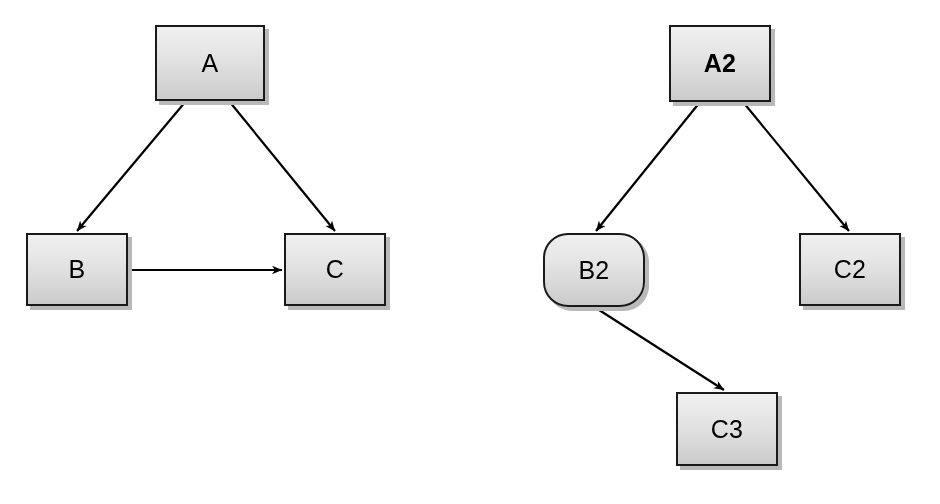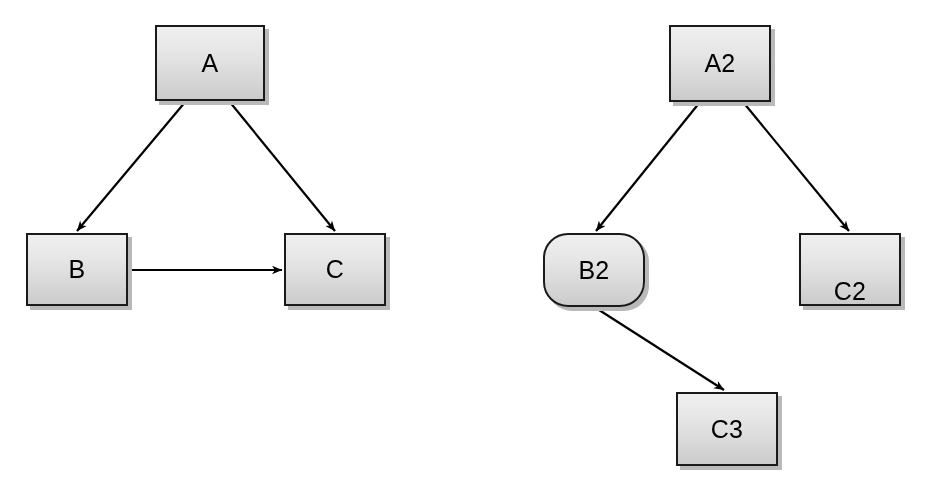--- a/index.html
+++ b/index.html
@@ -68,27 +68,27 @@
   <div id="nodes-group">
       <div class="node" style="left: 155px; top: 25px; width: 110px; height: 76px;">
         <span class="node-label">A</span>
       </div>
       <div class="node" style="left: 26px; top: 233px; width: 102px; height: 73px;">
         <span class="node-label">B</span>
       </div>
       <div class="node" style="left: 284px; top: 233px; width: 102px; height: 73px;">
         <span class="node-label">C</span>
       </div>
-      <div class="node" style="left: 669px; top: 25px; width: 102px; height: 77px;">
+      <div class="node" style="left: 669px; top: 25px; width: 102px; height: 77px; font-weight: bold;">
         <span class="node-label">A2</span>
       </div>
       <div class="node" style="left: 543px; top: 233px; width: 102px; height: 74px; border-radius: 25px;">
         <span class="node-label">B2</span>
       </div>
-      <div class="node" style="left: 799px; top: 233px; width: 102px; height: 73px; align-items: flex-end;">
+      <div class="node" style="left: 799px; top: 233px; width: 102px; height: 73px;">
         <span class="node-label">C2</span>
       </div>
       <div class="node" style="left: 676px; top: 392px; width: 102px; height: 74px;">
         <span class="node-label">C3</span>
       </div>
     </div>
 
 </div>
 
 </body></html>

